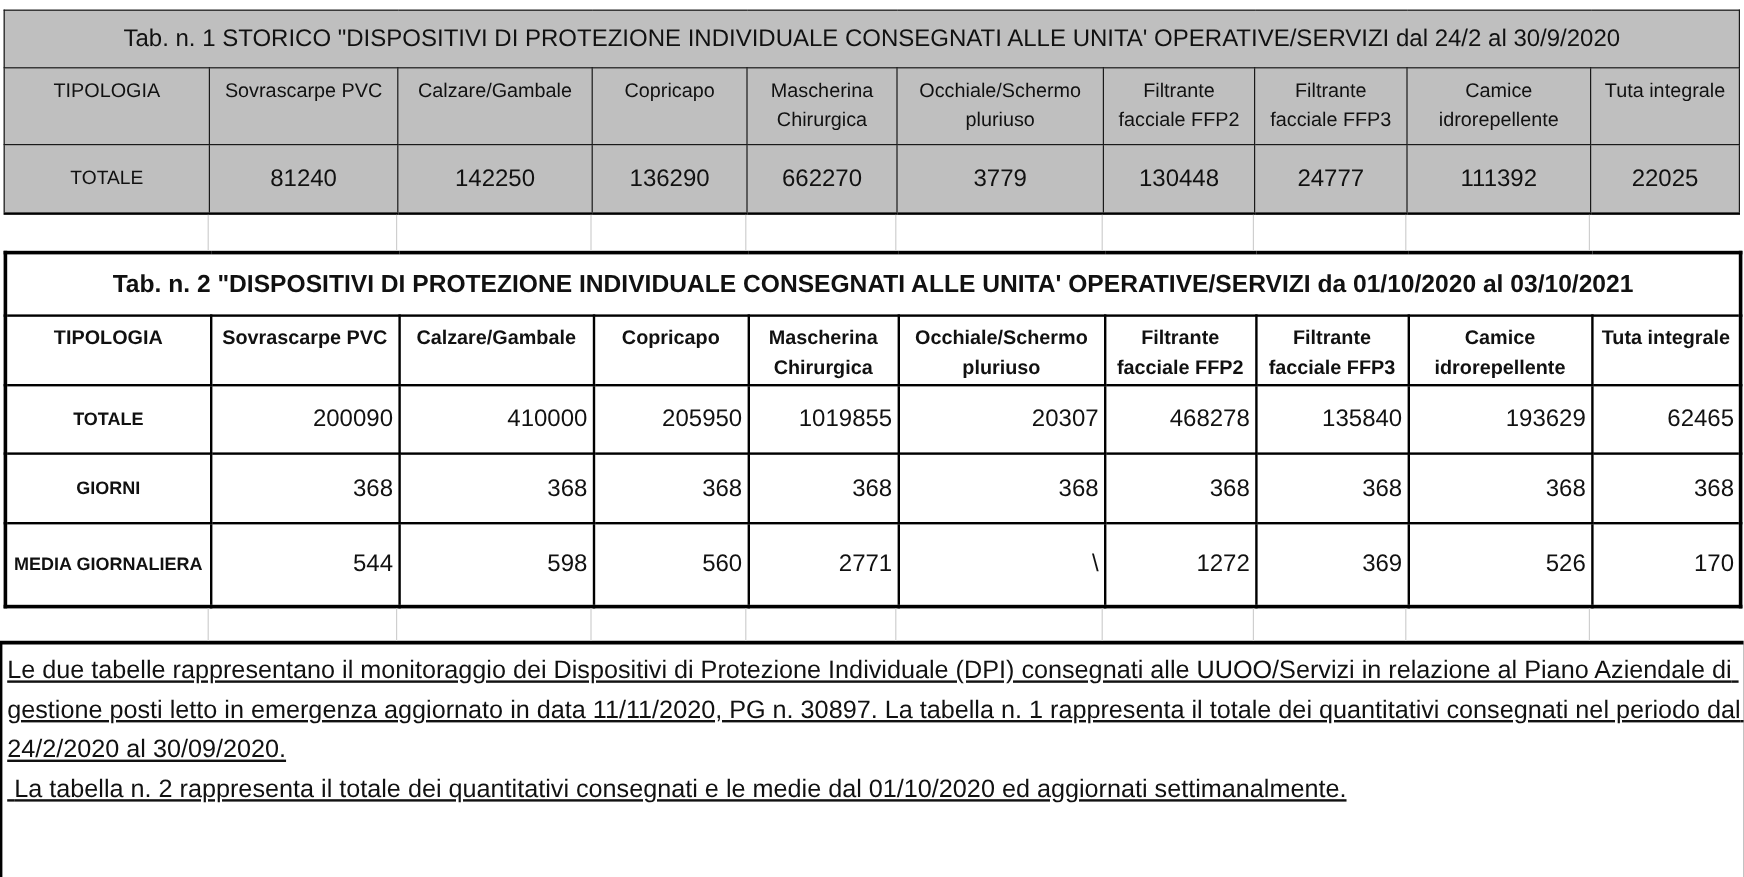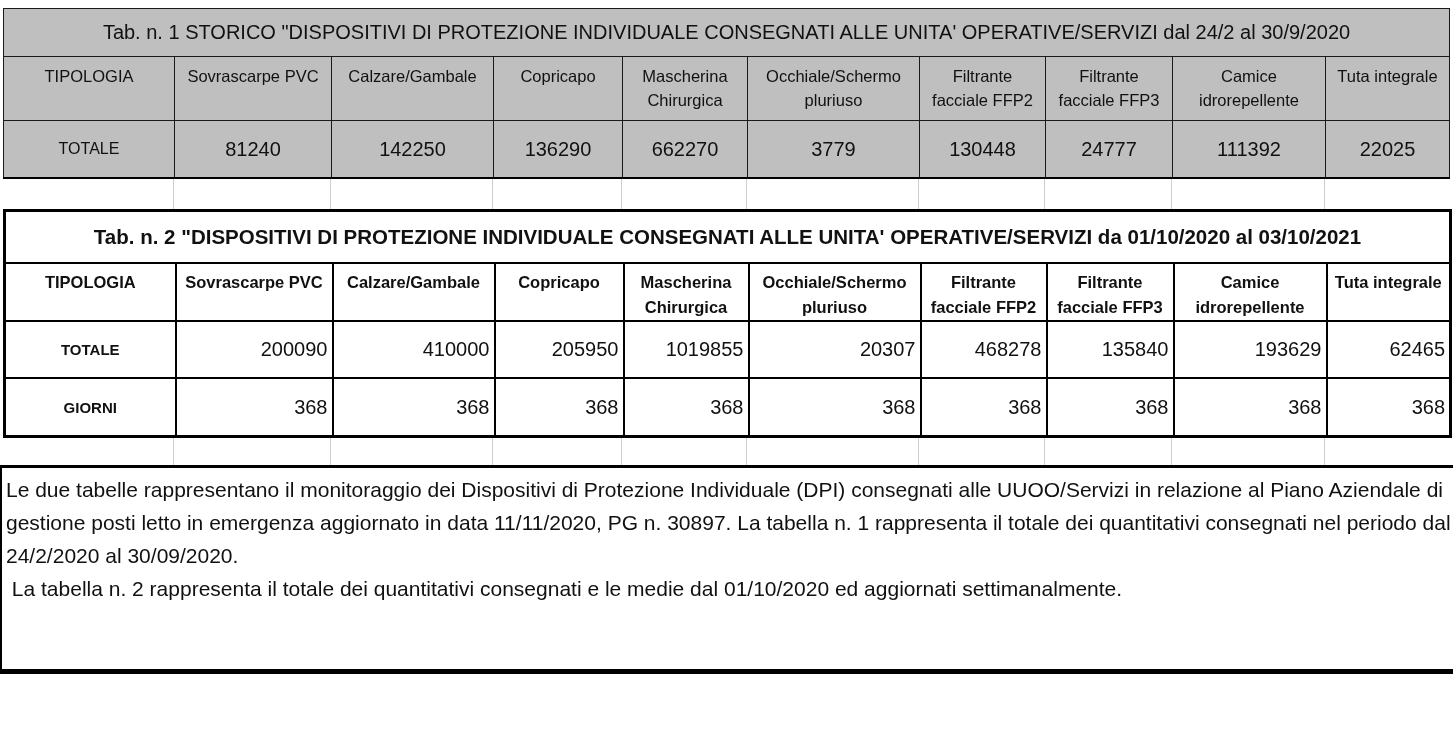--- a/index.html
+++ b/index.html
@@ -39,21 +39,21 @@
   #t2 .r-giorni td,#t2 .r-giorni th{height:56px;}
   #t2 .r-media td,#t2 .r-media th{height:67px;}
 
   
   #note{
     margin-left:-3px;width:1447px;height:196px;
     border-top:3px solid #000;border-bottom:5px solid #000;
     border-left:2px solid #000;border-right:2px solid #000;
     padding:5px 0 0 4px;box-sizing:content-box;
   }
-  #note p{margin:0;font-size:21px;line-height:33px;white-space:pre-wrap;}
+  #note p{margin:0;font-size:21px;line-height:33px;white-space:pre-wrap;text-decoration:underline;}
 </style>
 </head>
 <body>
 
 <div class="stack">
 
   <table id="t1">
     <colgroup>
       <col style="width:171px">
         <col style="width:157px">
@@ -161,20 +161,33 @@
     <td>368</td>
           <td>368</td>
           <td>368</td>
           <td>368</td>
           <td>368</td>
           <td>368</td>
           <td>368</td>
           <td>368</td>
           <td>368</td>
         </tr>
+    <tr class="datarow r-media">
+      <th class="rowlabel">MEDIA GIORNALIERA</th>
+
+    <td>544</td>
+          <td>598</td>
+          <td>560</td>
+          <td>2771</td>
+          <td>\</td>
+          <td>1272</td>
+          <td>369</td>
+          <td>526</td>
+          <td>170</td>
+        </tr>
   </tbody>
     </table>
 
   <div id="spacer2" class="spacer">
     <div class="sp" style="width:170px"></div>
     <div class="sp" style="width:156px"></div>
     <div class="sp" style="width:161px"></div>
     <div class="sp" style="width:128px"></div>
     <div class="sp" style="width:124px"></div>
     <div class="sp" style="width:171px"></div>

